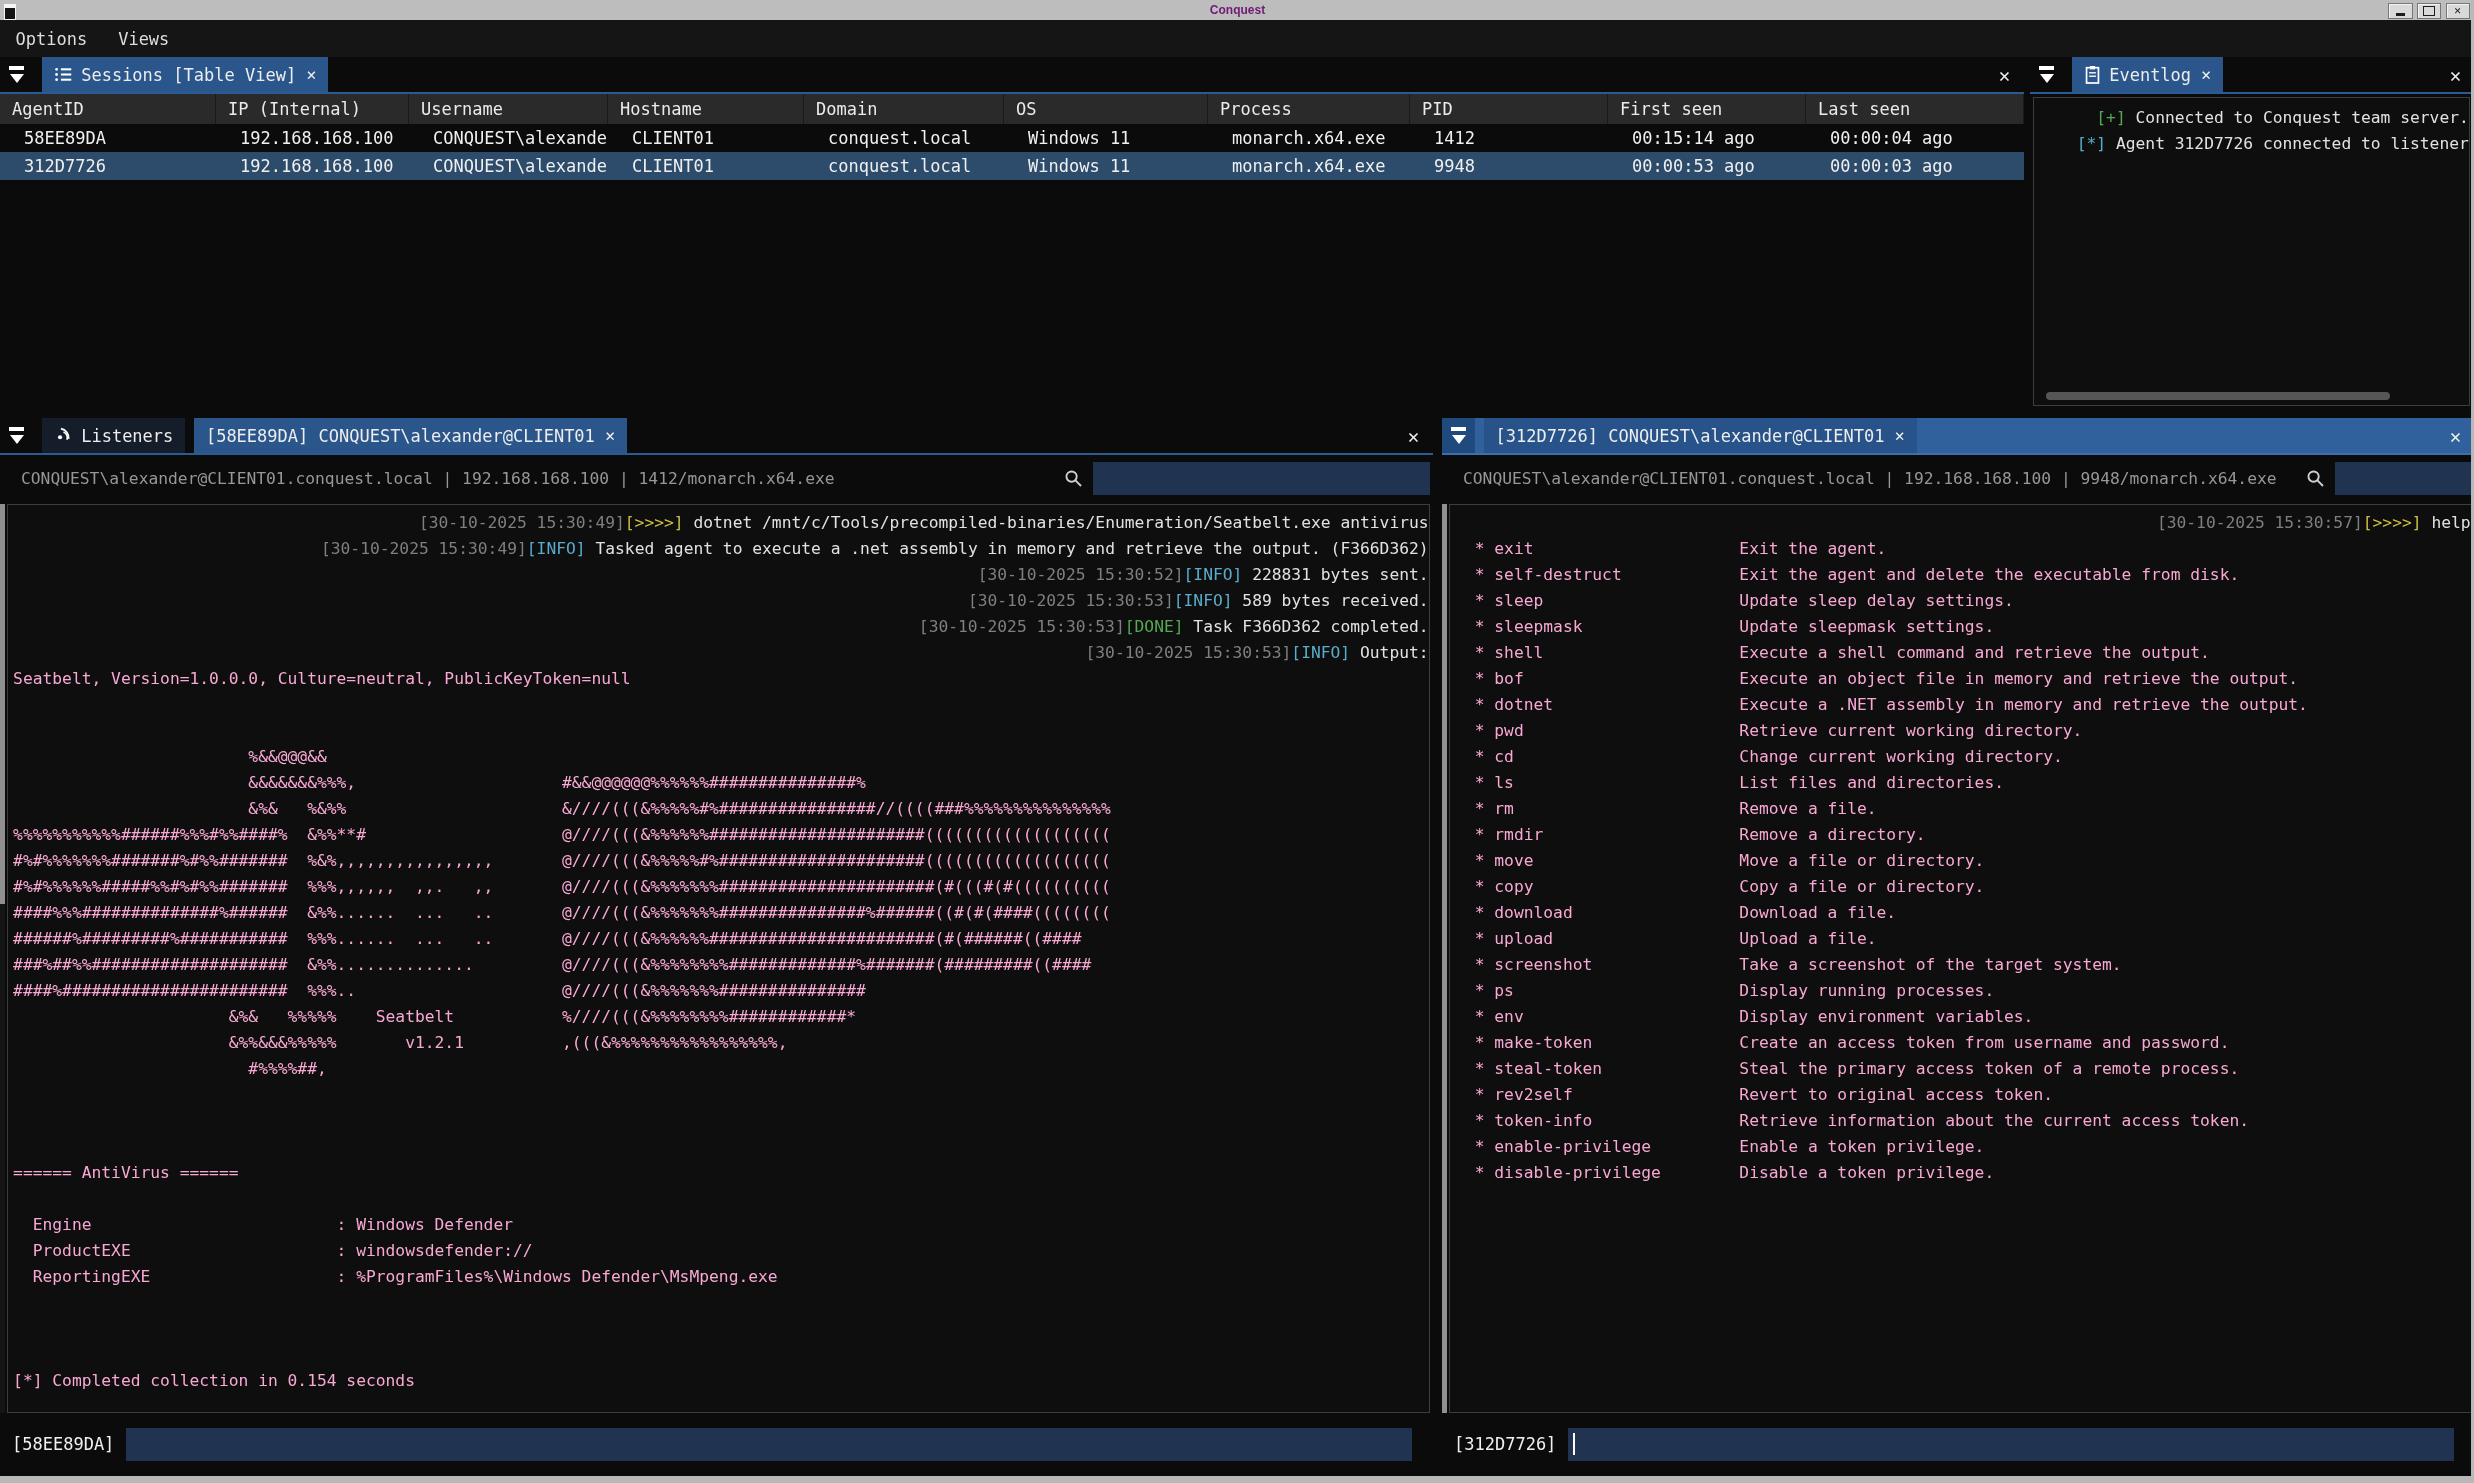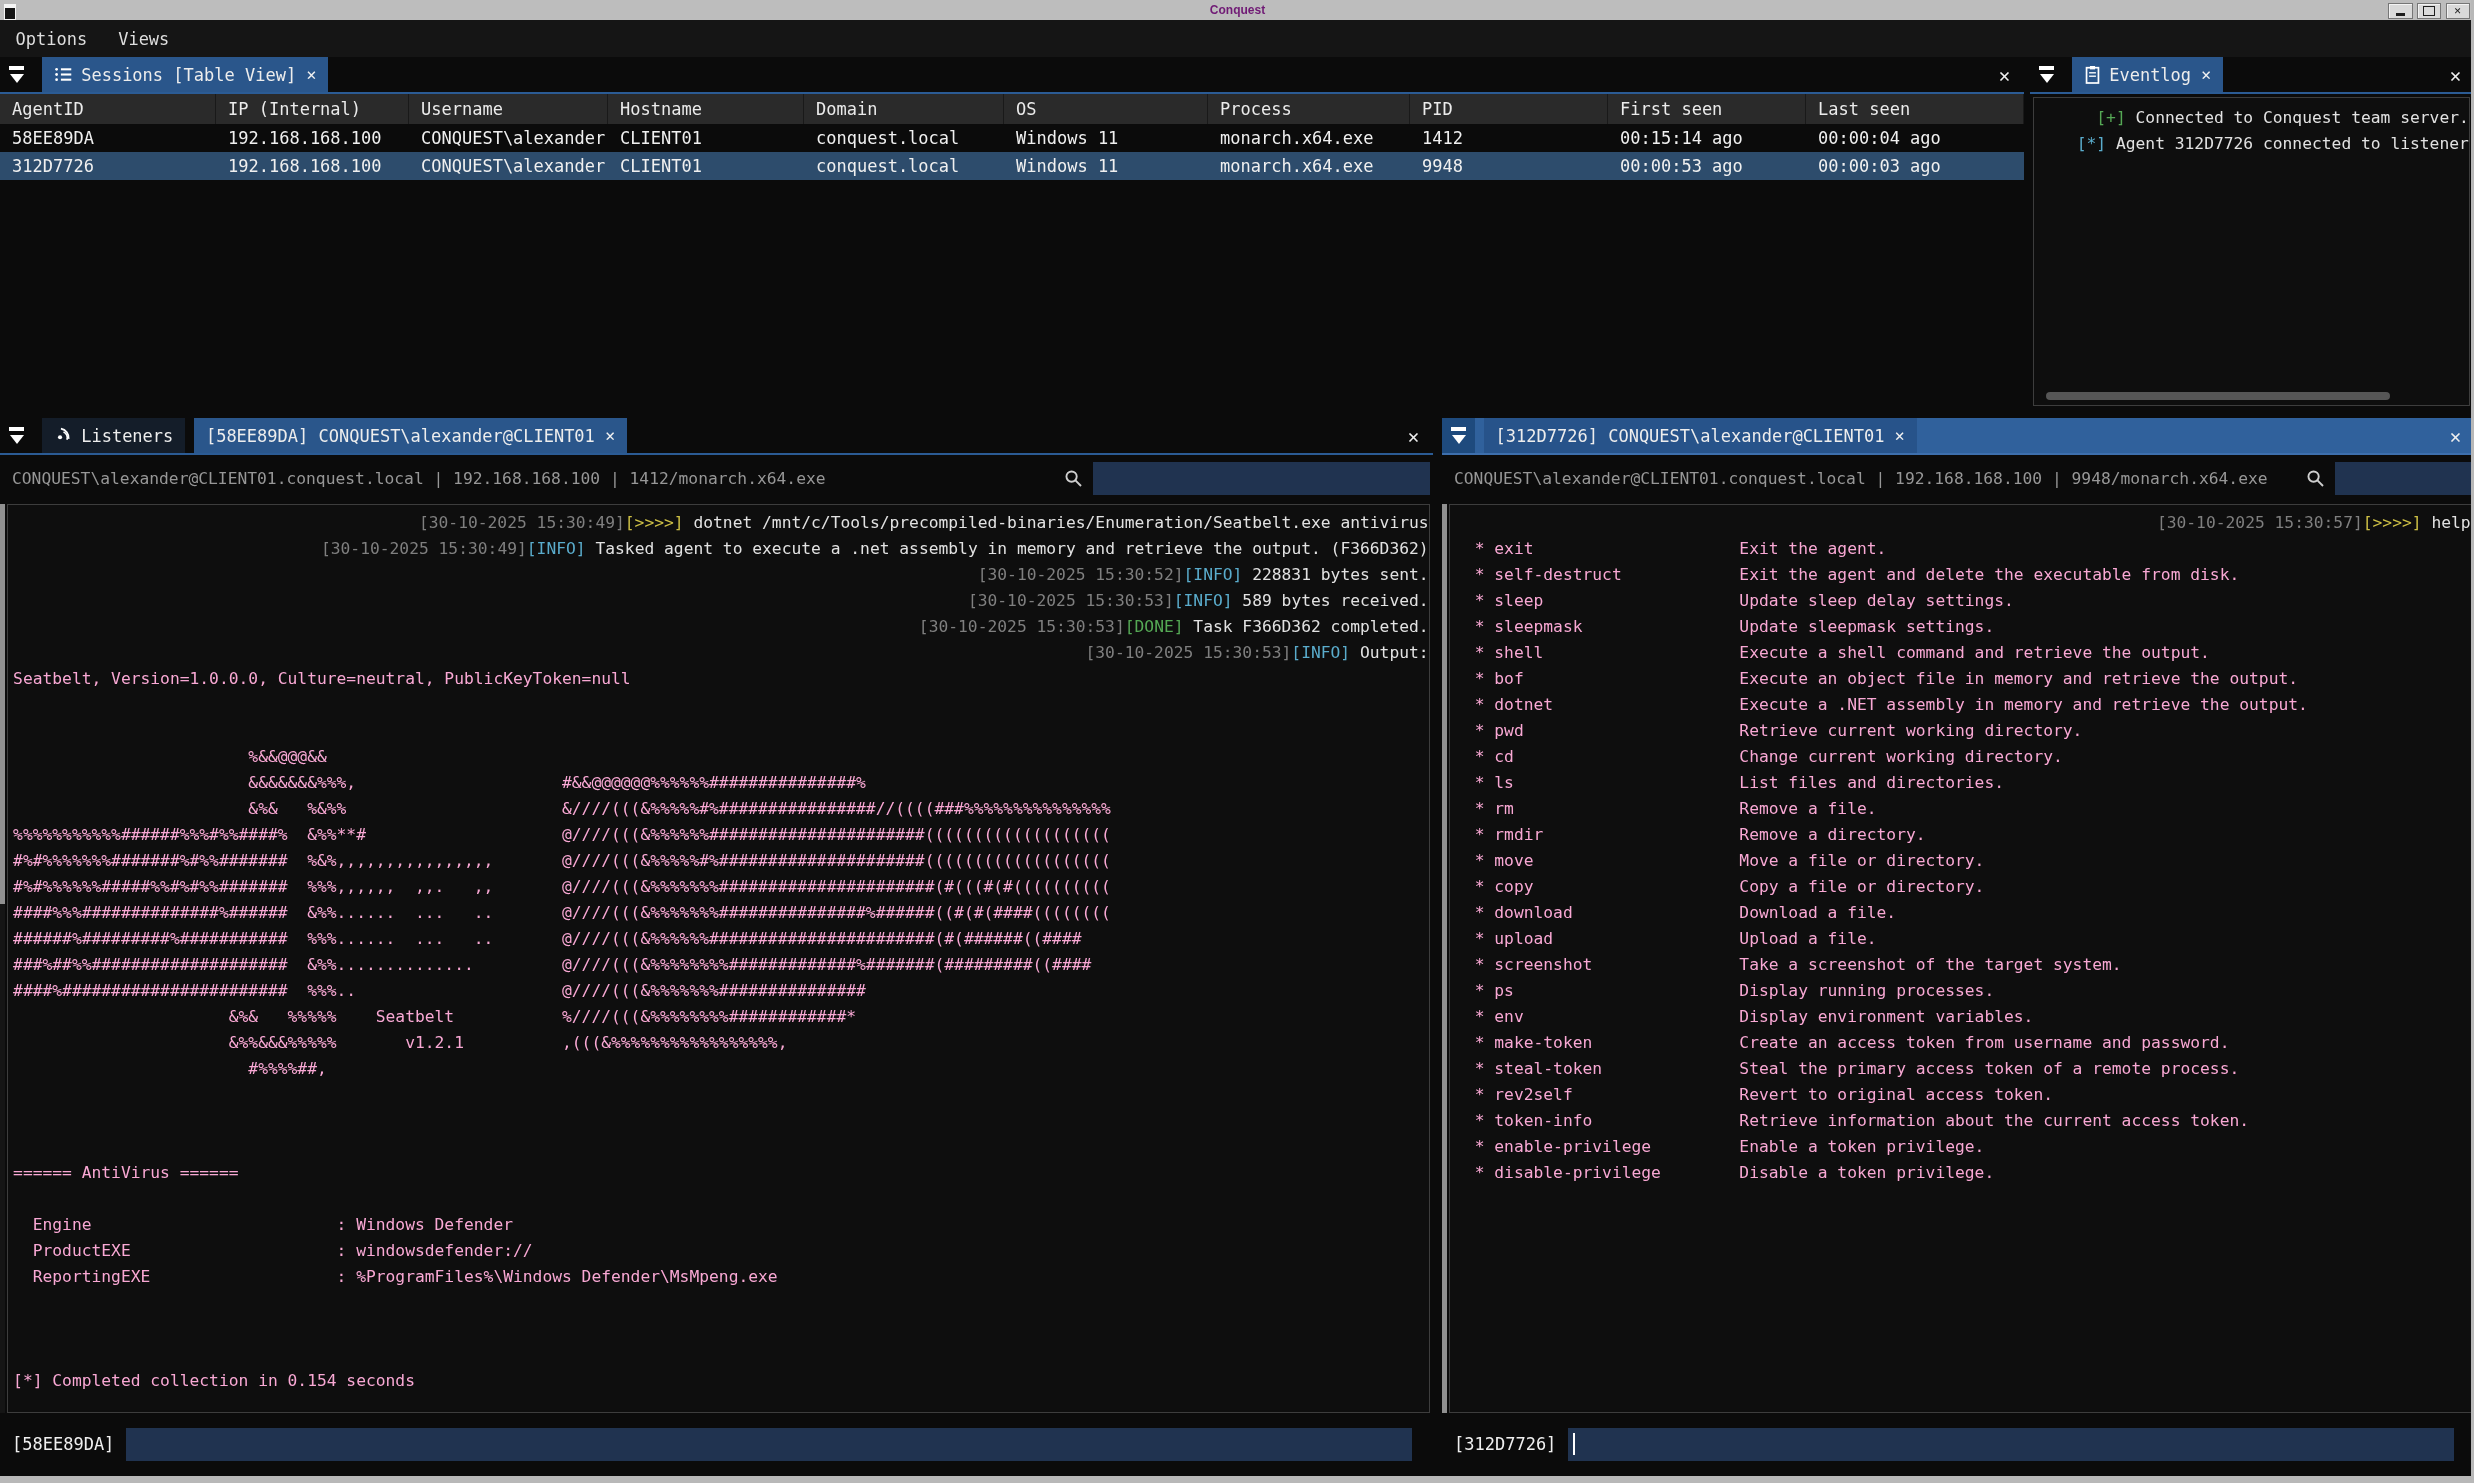--- a/index.html
+++ b/index.html
@@ -36,30 +36,30 @@
   .tabx{font-size:16.3px;color:#f2f2f2;margin-left:1.7px;}
   .panelx{margin-left:auto;align-self:center;margin-right:13.7px;font-size:19px;color:#eeeeee;}
   .ticon{display:block;}
 
   
   .tgrid{display:grid;grid-template-columns:216px 193px 199px 196px 200px 204px 202px 198px 198px auto;}
   .thead{background:#2a2a2a;height:30px;font-size:17px;color:#ebebeb;}
   .th{padding-left:12px;display:flex;align-items:center;border-right:1.7px solid #191919;height:100%;white-space:pre;}
   .trow{height:28px;font-size:17px;color:#f0f0f0;}
   .trow.sel{background:#2d4c6c;}
-  .td{padding-left:12px;display:flex;align-items:center;white-space:pre;overflow:hidden;}
+  .td{padding-left:24px;display:flex;align-items:center;white-space:pre;overflow:hidden;}
 
   
   .evbox{position:absolute;left:3.4px;right:5.2px;top:40px;bottom:6.9px;border:1.7px solid #3d3d3d;background:#0e0e0e;
          padding:6.9px 0 0 10.3px;font-size:17px;line-height:28px;color:#e4e4e4;overflow:hidden;}
   .hscroll{position:absolute;left:12px;bottom:5.2px;width:344px;height:7.7px;border-radius:4.3px;background:#565656;}
 
   
   .statusrow{position:absolute;left:0;right:0;top:41px;height:38px;display:flex;align-items:center;
-             padding-left:12px;font-size:16.3px;color:#979797;white-space:pre;}
+             padding-left:21px;font-size:16.3px;color:#979797;white-space:pre;}
   .searchwrap{margin-left:auto;display:flex;align-items:center;gap:8.6px;margin-right:3.4px;}
   .searchbox{height:33px;background:#203350;}
   .termbox{position:absolute;left:6.9px;right:3.4px;top:86px;bottom:60px;border:1.7px solid #3d3d3d;background:#0e0e0e;
            padding:5.2px 0 0 5.2px;overflow:hidden;}
   .vscroll{position:absolute;left:0;top:86px;bottom:60px;width:5.2px;background:#151515;}
   .vthumb{width:100%;background:#909090;}
   .ln{white-space:pre;font:16.3px/26px "DejaVu Sans Mono",monospace;color:#e2e2e2;text-align:right;}
   pre.out{margin:0;font:16.3px/26px "DejaVu Sans Mono",monospace;color:#f9a8d4;}
   .promptrow{position:absolute;left:0;right:16px;bottom:12px;height:34px;display:flex;align-items:center;
              padding-left:12px;gap:12px;font-size:17px;color:#f0f0f0;white-space:pre;}

